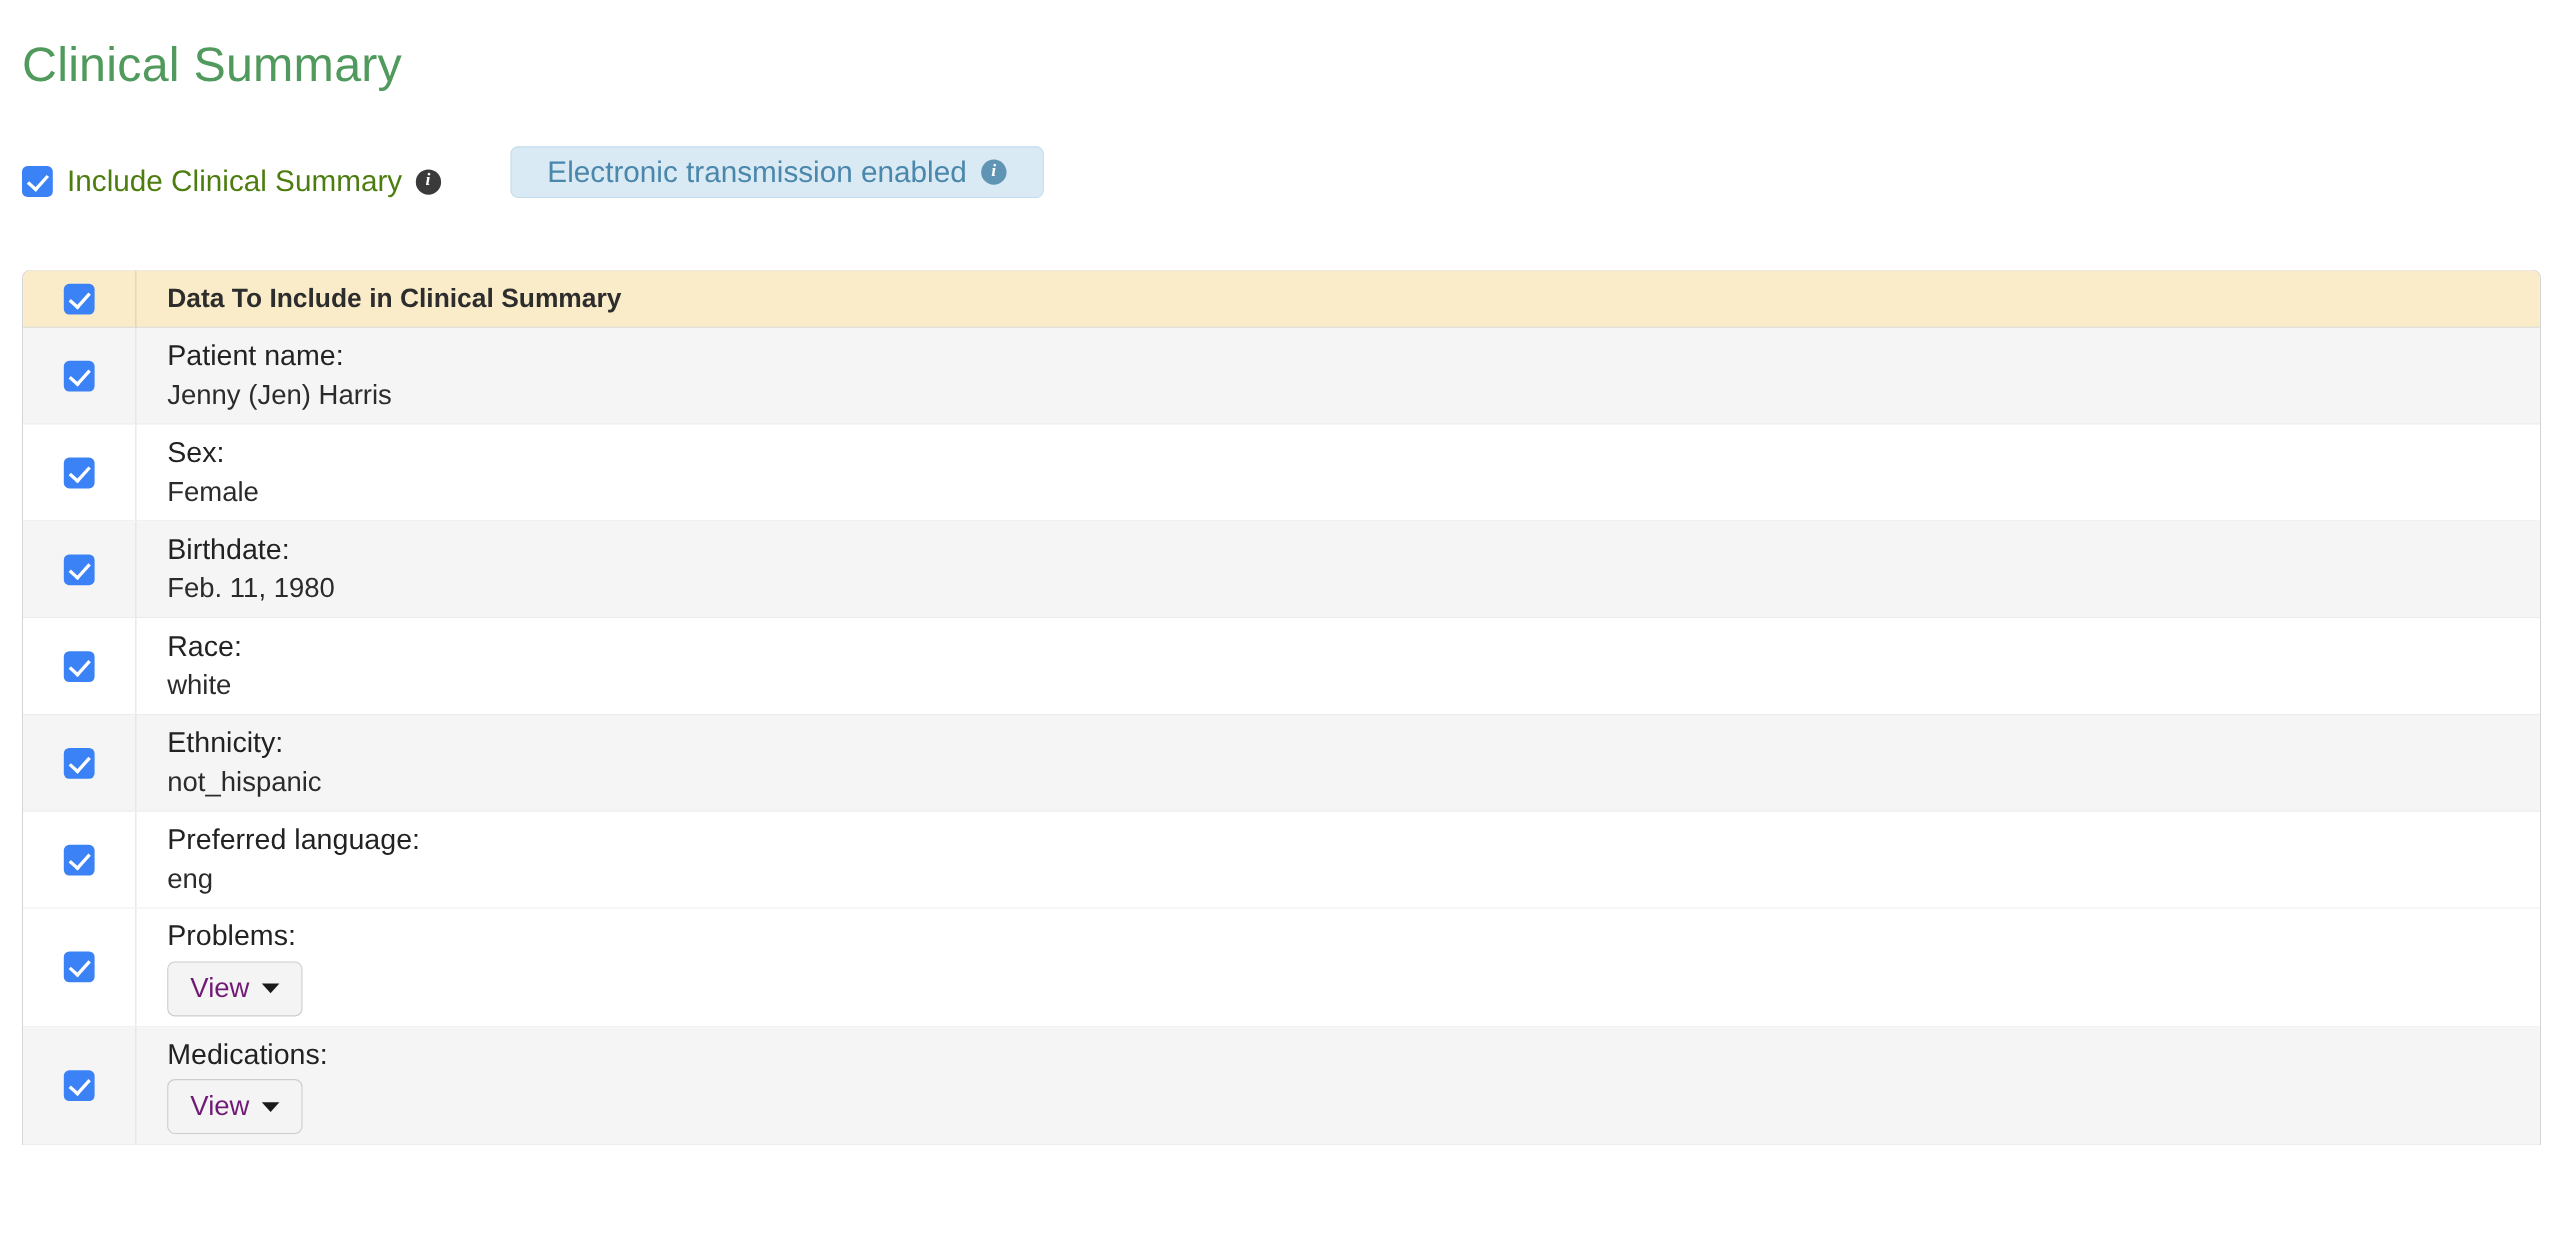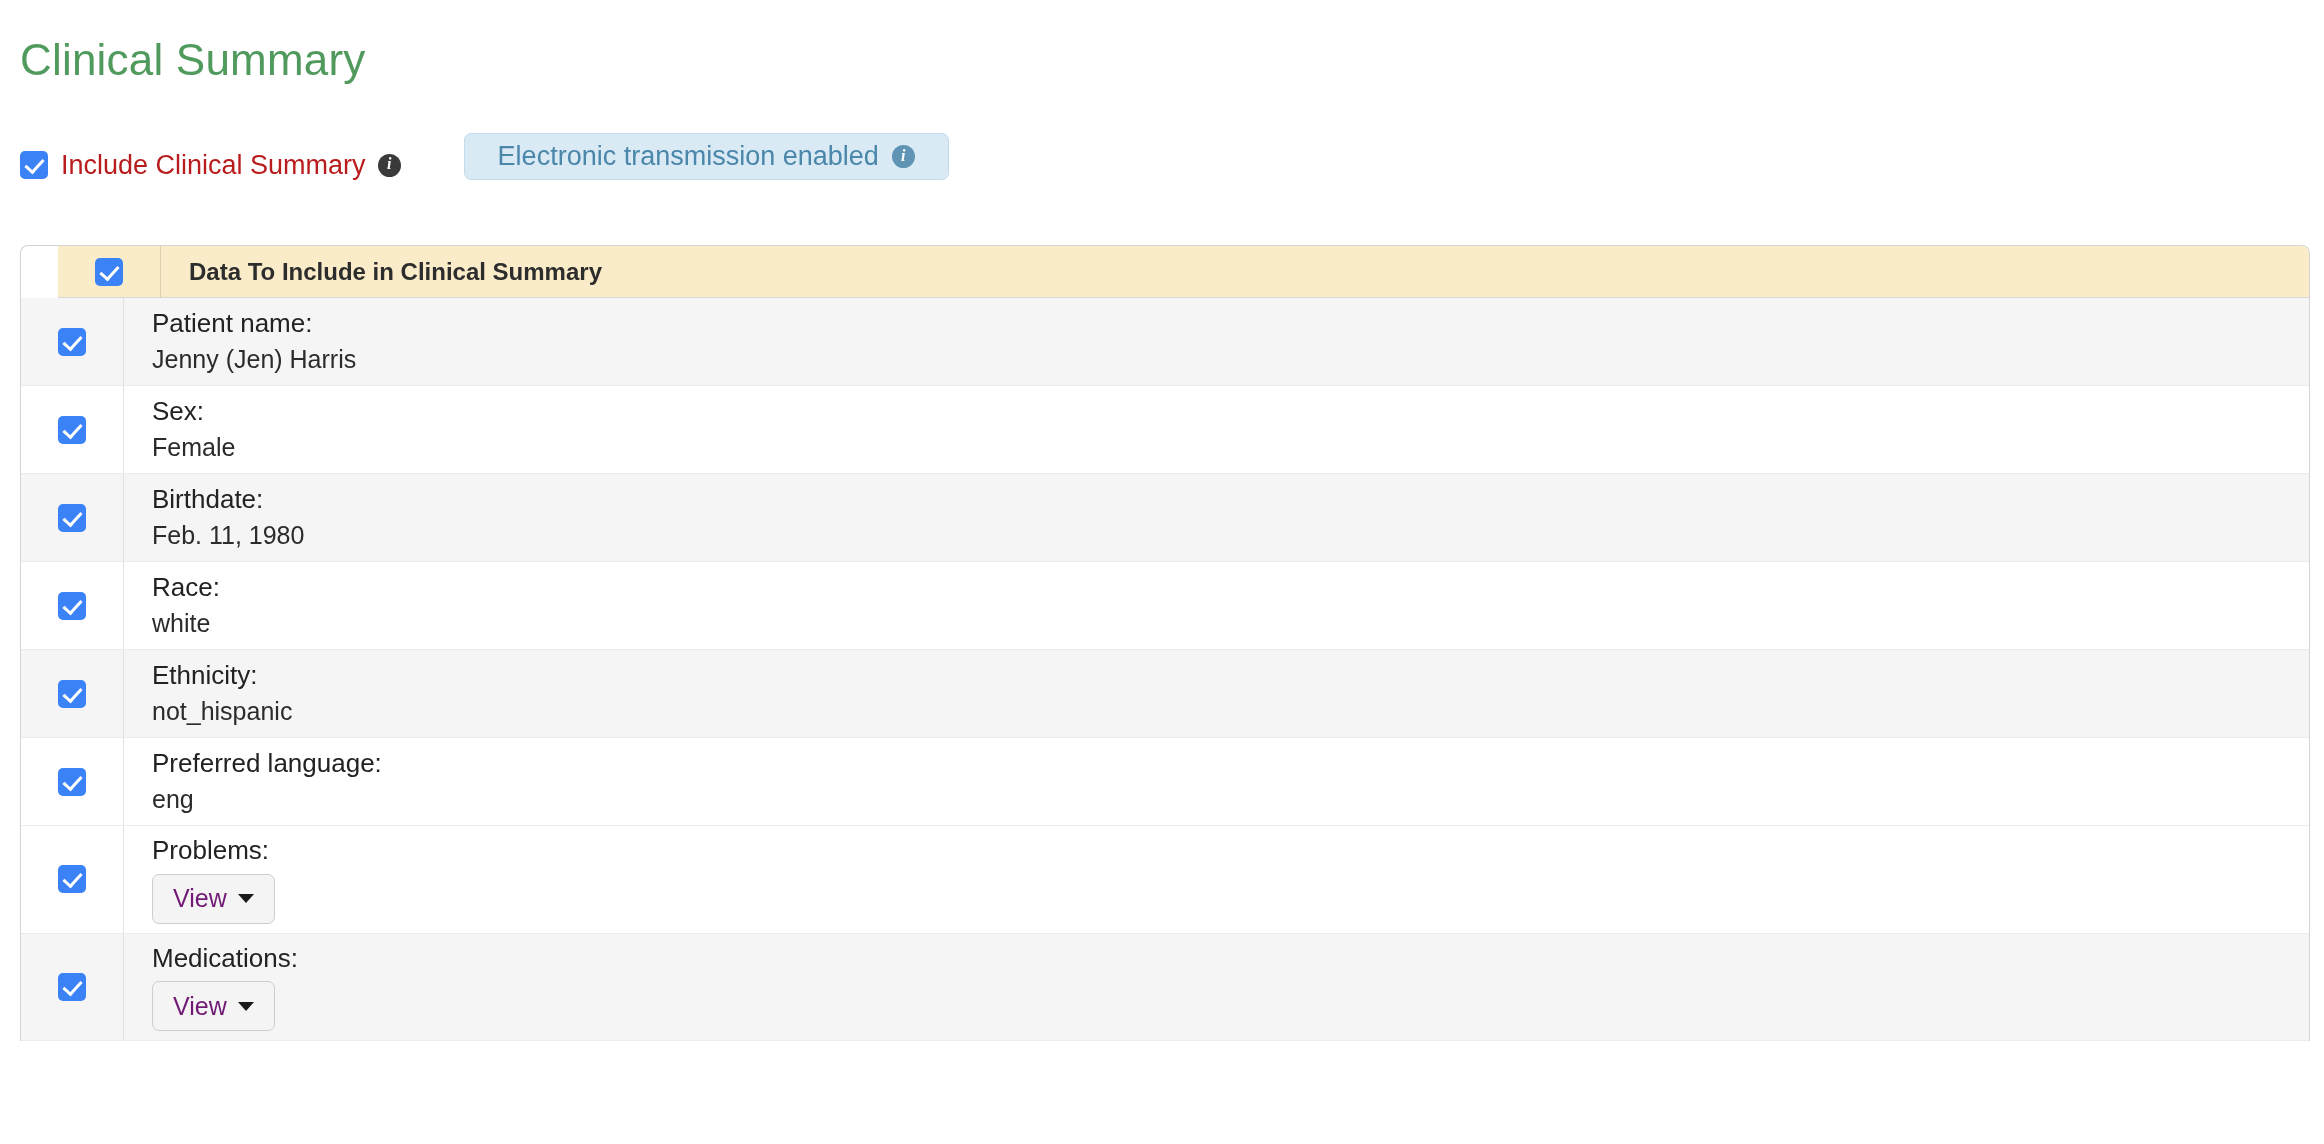--- a/index.html
+++ b/index.html
@@ -73,21 +73,21 @@
     top: 4px;
     width: 8px;
     height: 15px;
     border: solid #ffffff;
     border-width: 0 3.5px 3.5px 0;
     transform: rotate(42deg);
   }
 
   .include-label {
     font-size: 27px;
-    color: #b91c1c;
+    color: #4d7c0f;
     margin-left: 13px;
     line-height: 1;
   }
 
   .info-icon {
     display: inline-flex;
     align-items: center;
     justify-content: center;
     width: 23px;
     height: 23px;
@@ -140,21 +140,20 @@
     overflow: hidden;
     background: #ffffff;
   }
 
   .thead-row {
     display: flex;
     background: #faecc8;
     height: 52px;
     align-items: center;
     border-bottom: 1px solid #d8d8d8;
-    margin-left: 37px;
   }
   .th-check {
     width: 103px;
     min-width: 103px;
     display: flex;
     align-items: center;
     justify-content: center;
     height: 52px;
     border-right: 1px solid #ddd0ae;
   }

